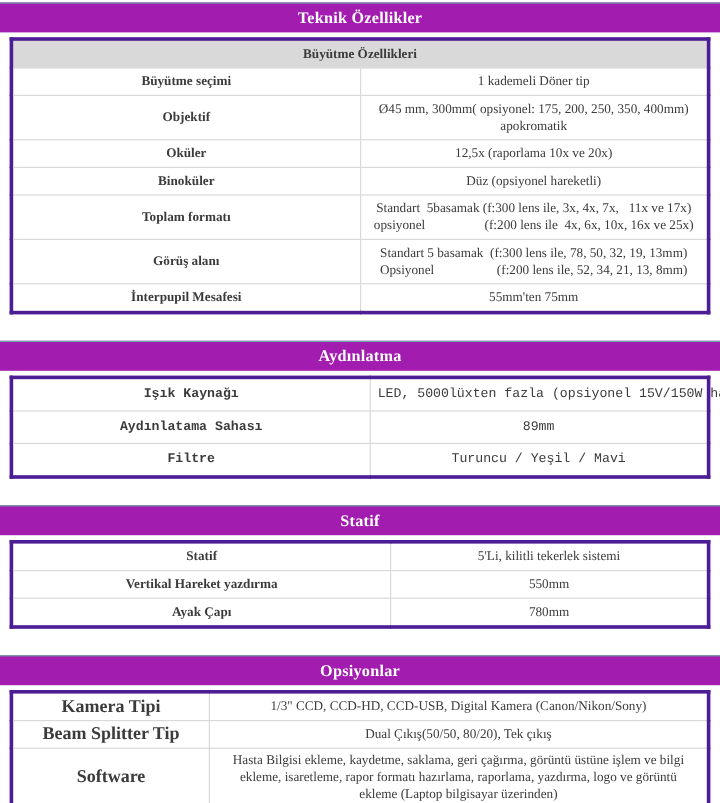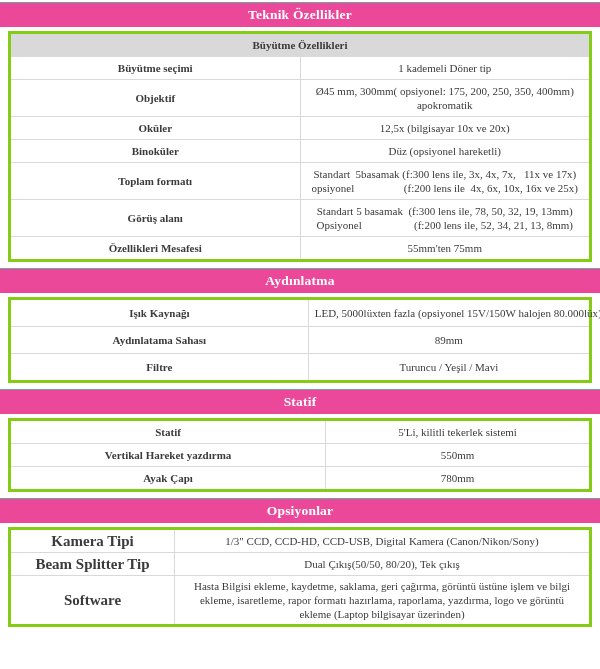--- a/index.html
+++ b/index.html
@@ -1,28 +1,28 @@
 <!DOCTYPE html>
 <html><head>
 <meta charset="utf-8">
 <style>
   html,body{margin:0;padding:0;background:#fff;}
   body{width:600px;font-family:"Liberation Serif", serif;color:#3b3b3b;padding-top:2px;}
-  .band{margin:0 0 4px;background:#ec4899;color:#fff;font-weight:bold;font-size:13.5px;
+  .band{margin:0 0 4px;background:#a21caf;color:#fff;font-weight:bold;font-size:13.5px;
         text-align:center;padding:4px 0;letter-spacing:.2px;border-top:1px solid #6fa3a8;}
-  .tbl{width:584px;margin:0 8px 6px;border-collapse:collapse;border:3px solid #84cc16;table-layout:fixed;}
+  .tbl{width:584px;margin:0 8px 22px;border-collapse:collapse;border:3px solid #4c1d95;table-layout:fixed;}
   .tbl td{border:1px solid #d9d9d9;font-size:11px;line-height:14px;text-align:center;
           padding:4px 6px;vertical-align:middle;}
   .subhead{background:#d9d9d9;font-weight:bold;font-size:11.5px;padding:5px 6px;color:#3b3b3b;}
   .lbl{font-weight:bold;}
   .val{white-space:pre-wrap;}
   .dense{font-size:9.5px;white-space:pre;padding-left:2px;padding-right:2px;line-height:13px;}
   .t1 .lbl{width:48.5%;}
   .t2 .lbl{width:49%;}
-  .t2 td{padding-top:6px;padding-bottom:6px;}
+  .t2 td{padding-top:6px;padding-bottom:6px;font-family:Liberation Mono, monospace;}
   .t3 .lbl{width:52%;}
   .t4 .lbl{width:26%;font-size:15px;}
   .t4 .soft{padding:3px 8px;}
 </style>
 </head>
 <body>
 
 <div class="band">Teknik Özellikler</div>
 <table class="tbl t1">
   <tbody>
@@ -33,38 +33,38 @@
       <td class="lbl">Büyütme seçimi</td>
       <td class="val">1 kademeli Döner tip</td>
     </tr>
     <tr>
       <td class="lbl">Objektif</td>
       <td class="val">Ø45 mm, 300mm( opsiyonel: 175, 200, 250, 350, 400mm)
 apokromatik</td>
     </tr>
     <tr>
       <td class="lbl">Oküler</td>
-      <td class="val">12,5x (bilgisayar 10x ve 20x)</td>
+      <td class="val">12,5x (raporlama 10x ve 20x)</td>
     </tr>
     <tr>
       <td class="lbl">Binoküler</td>
       <td class="val">Düz (opsiyonel hareketli)</td>
     </tr>
     <tr>
       <td class="lbl">Toplam formatı</td>
       <td class="val dense">Standart  5basamak (f:300 lens ile, 3x, 4x, 7x,   11x ve 17x)
 opsiyonel                  (f:200 lens ile  4x, 6x, 10x, 16x ve 25x)</td>
     </tr>
     <tr>
       <td class="lbl">Görüş alanı</td>
       <td class="val dense">Standart 5 basamak  (f:300 lens ile, 78, 50, 32, 19, 13mm)
 Opsiyonel                   (f:200 lens ile, 52, 34, 21, 13, 8mm)</td>
     </tr>
     <tr>
-      <td class="lbl">Özellikleri Mesafesi</td>
+      <td class="lbl">İnterpupil Mesafesi</td>
       <td class="val">55mm'ten 75mm</td>
     </tr>
   </tbody>
 </table>
 
 <div class="band">Aydınlatma</div>
 <table class="tbl t2">
   <tbody>
     <tr>
       <td class="lbl">Işık Kaynağı</td>

